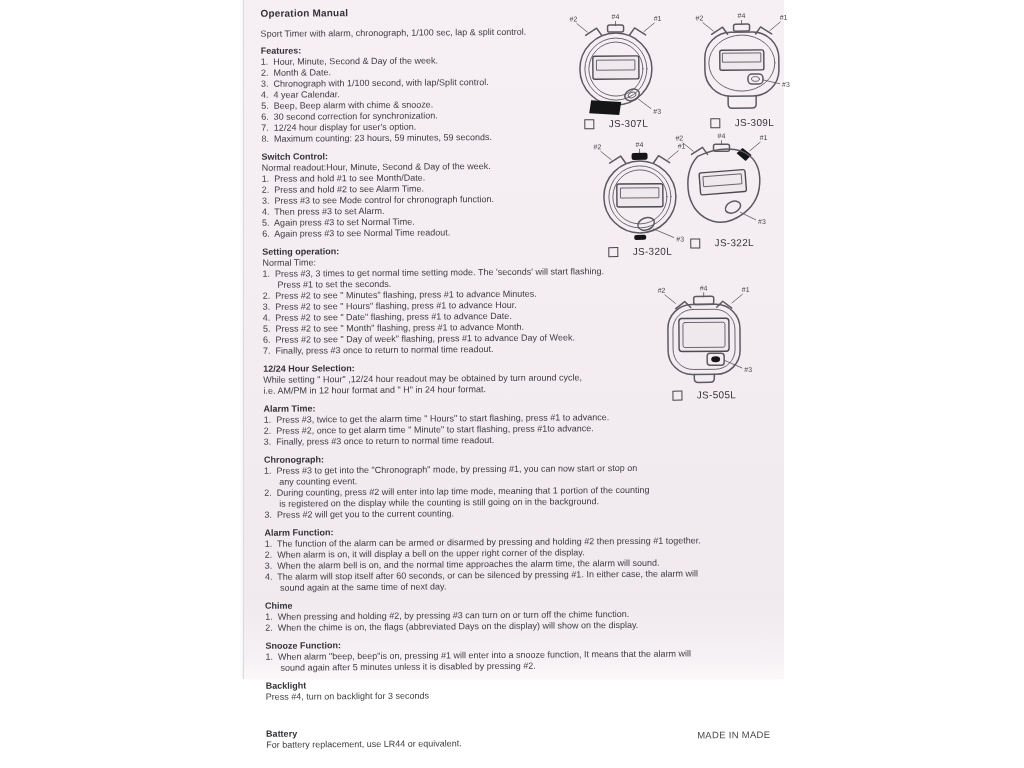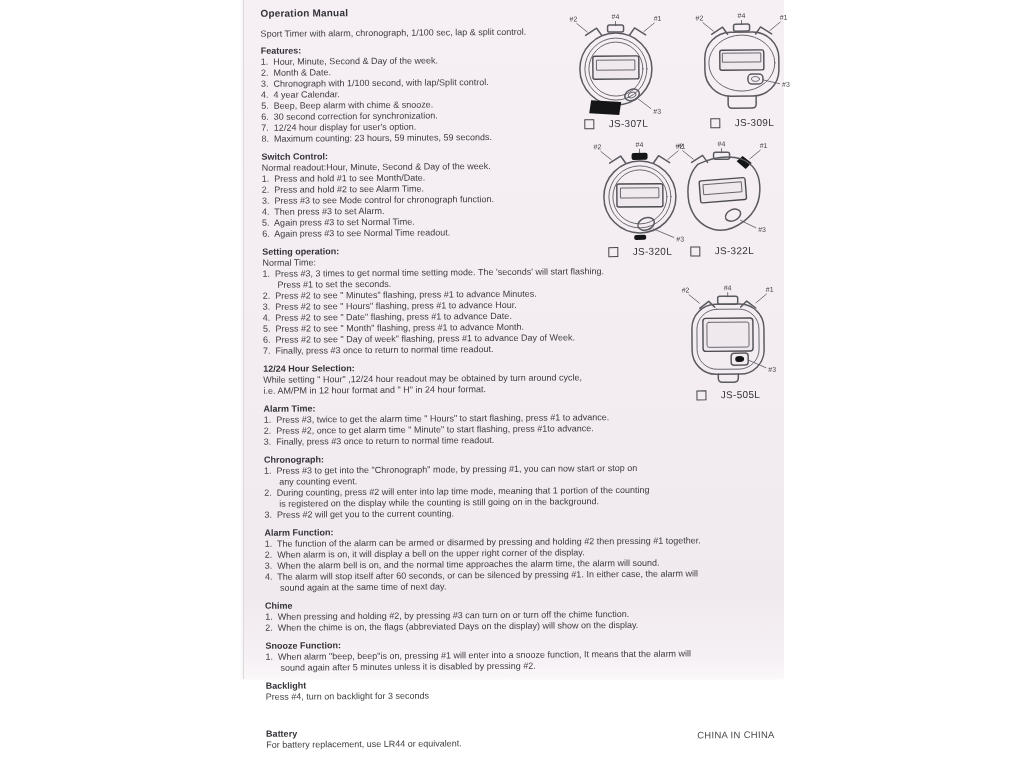--- a/index.html
+++ b/index.html
@@ -37,22 +37,22 @@
   .sw{position:absolute;width:104px;}
   .sw svg{display:block;width:104px;height:106px;}
   .model{
     display:flex;align-items:center;justify-content:center;gap:14px;
     font-size:10px;color:#35343a;margin-top:1px;letter-spacing:.3px;
   }
   .cbx{width:8px;height:8px;border:1.2px solid #45444a;display:inline-block;background:transparent;}
   .sw-0{left:322px;top:14px;}
   .sw-1{left:448px;top:14px;}
   .sw-2{left:345px;top:142px;}
-  .sw-3{left:427px;top:142px;}
-  .sw-4{left:432px;top:286px;}
+  .sw-3{left:427px;top:134px;}
+  .sw-4{left:408px;top:286px;}
   svg .s{fill:none;stroke:#5b5a60;stroke-width:1.5;stroke-linejoin:round;stroke-linecap:round;}
   svg .s2{stroke-width:0.9;}
   svg .lcd{fill:#efe9ed;stroke:#4c4b51;stroke-width:1.4;}
   svg .dk{fill:#151517;stroke:none;}
   svg .co{font-family:"Liberation Sans",sans-serif;font-size:7px;fill:#3c3b41;}
   svg .ld{stroke:#55545a;stroke-width:0.8;fill:none;}
 </style>
 </head>
 <body>
 
@@ -133,21 +133,21 @@
         </div>
         <div class="section">
           <div class="sec-h">Backlight</div>
           <div class="line">Press #4, turn on backlight for 3 seconds</div>
         </div>
         <div class="section big-gap">
           <div class="sec-h">Battery</div>
           <div class="line">For battery replacement, use LR44 or equivalent.</div>
         </div>
       </div>
-    <div class="made-in">CHINA IN CHINA</div>
+    <div class="made-in">MADE IN MADE</div>
     <div>
         <div class="sw sw-0">
           <svg viewBox="0 0 104 106">
             <text class="co" x="6" y="10">#2</text>
             <line class="ld" x1="13" y1="12" x2="24" y2="21"></line>
             <text class="co" x="52" y="8" text-anchor="middle">#4</text>
             <line class="ld" x1="52" y1="10" x2="52" y2="15"></line>
             <text class="co" x="98" y="10" text-anchor="end">#1</text>
             <line class="ld" x1="91" y1="12" x2="80" y2="21"></line>
             <path class="s" d="M22,24 L33,17 L38,24"></path>

